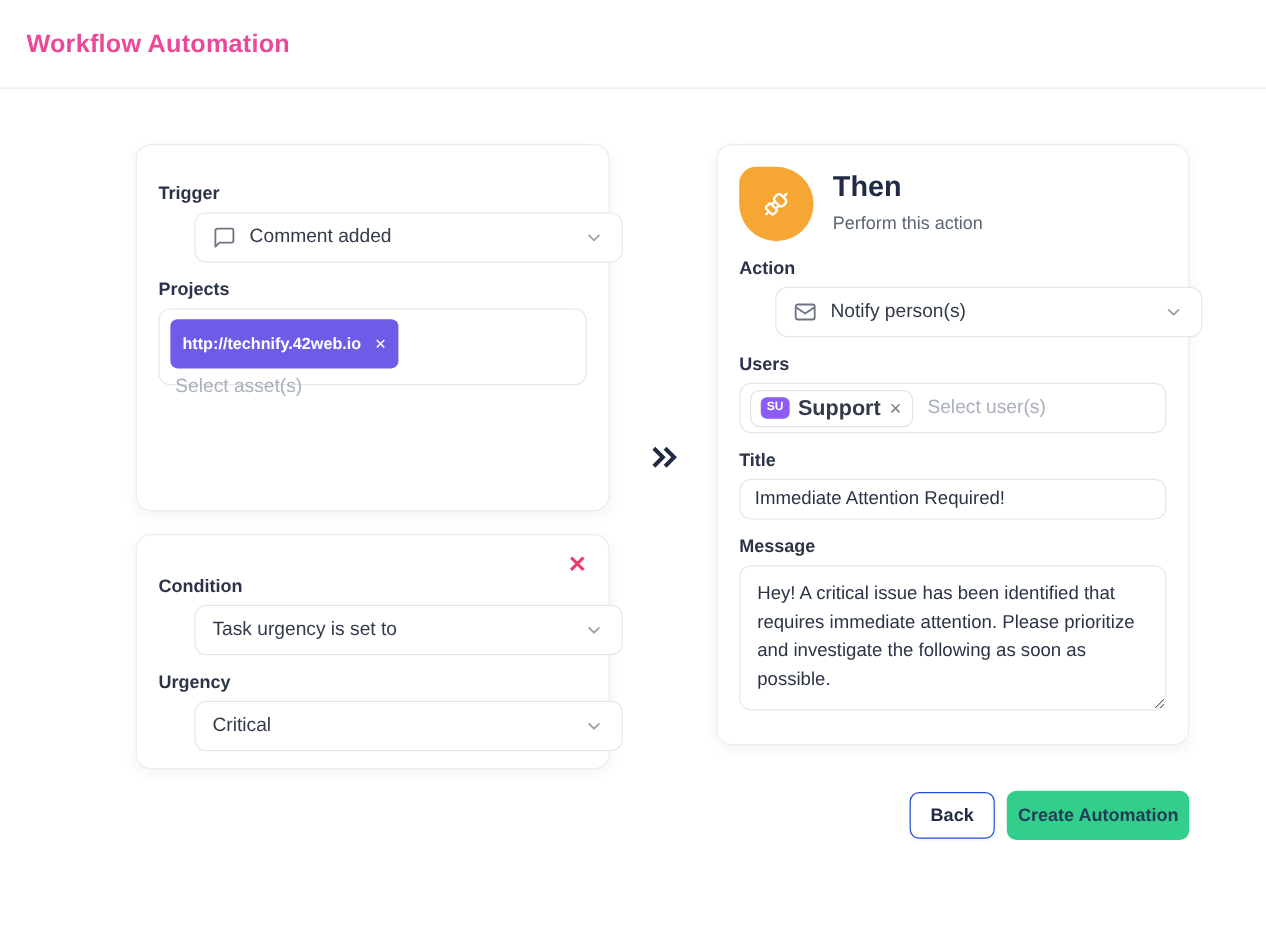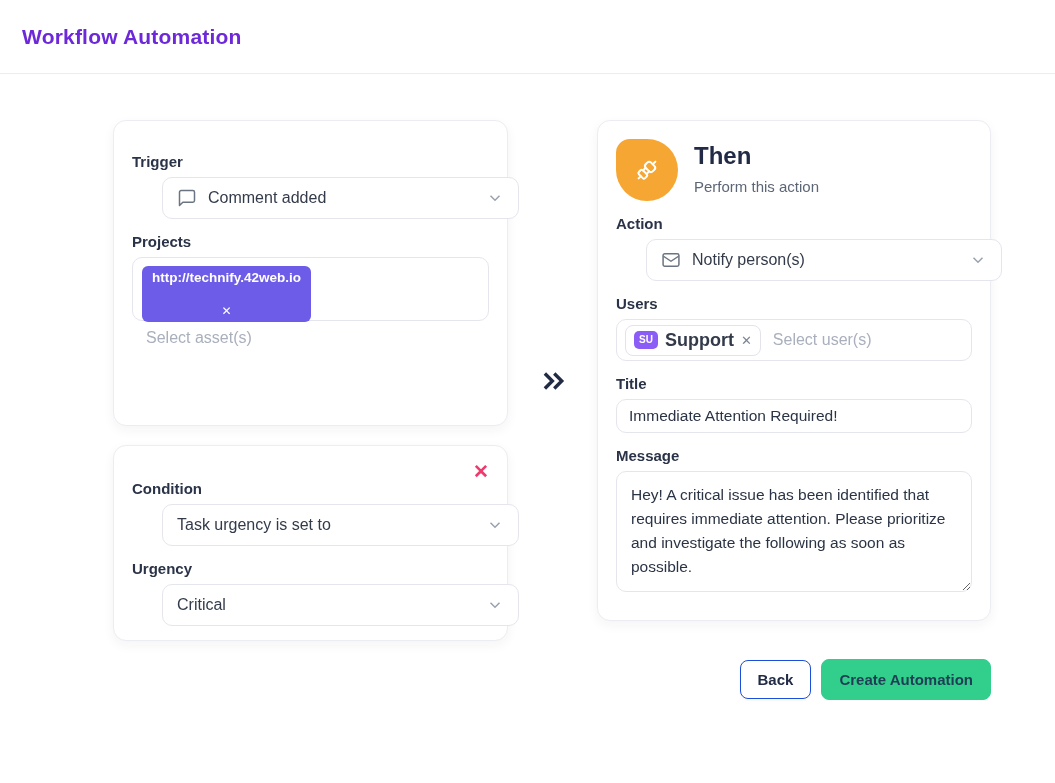--- a/index.html
+++ b/index.html
@@ -12,21 +12,21 @@
     overflow: hidden;
   }
   .page { position: relative; width: 1055px; height: 783px; background:#fff; }
 
   
   .header {
     position: absolute; top:0; left:0; right:0; height:74px;
     border-bottom: 1px solid #ececf0;
     display:flex; align-items:center; padding-left:22px; background:#fff;
   }
-  .header h1 { font-size:21px; font-weight:700; color:#6d28d9; letter-spacing:.2px; }
+  .header h1 { font-size:21px; font-weight:700; color:#ec4899; letter-spacing:.2px; }
 
   
   .card {
     position:absolute; background:#fff;
     border:1px solid #ececf3; border-radius:13px;
     box-shadow: 0 4px 12px rgba(35,45,70,.05);
     padding: 18px;
   }
   .card-when      { left:113px; top:120px; width:395px; height:306px; }
   .card-condition { left:113px; top:445px; width:395px; height:196px; padding-top:20px; }
@@ -58,23 +58,23 @@
   .select-text { font-size:16px; color:#333b4a; flex:1; }
   .select-icon { display:flex; color:#6b7482; }
   .chev { display:flex; color:#9aa1ae; }
 
   .multi-field { padding:8px 9px; }
   .projects-field { height:64px; }
   .placeholder { font-size:16px; color:#a9afbc; }
   .projects-field .placeholder { display:block; margin:7px 0 0 4px; }
 
   .chip-purple {
-    display:inline-flex; align-items:center; gap:19px;
+    display:inline-flex; align-items:center; gap:11px;
     background:#6c5ce7; color:#fff; border-radius:6px;
-    padding:4px 10px; font-size:13.5px; font-weight:700;flex-direction:column;
+    padding:13px 10px; font-size:13.5px; font-weight:700;
   }
   .chip-purple .chip-x { color:#fff; font-size:12px; font-weight:400; cursor:pointer; }
 
   .users-field { height:42px; display:flex; align-items:center; padding:5px 8px; gap:12px; }
   .chip-user {
     display:inline-flex; align-items:center; gap:7px;
     border:1px solid #e3e3eb; border-radius:8px; background:#fff;
     padding:4px 8px;
   }
   .avatar-badge {
@@ -111,21 +111,21 @@
     display:flex; gap:10px; align-items:center;
   }
   .btn { border-radius:8px; font-family:"Liberation Sans", sans-serif; cursor:pointer; }
   .btn-back {
     background:#fff; border:1px solid #1d4ed8; color:#222b45;
     font-size:15px; font-weight:600; padding:10px 17px;
     box-shadow: 0 1px 3px rgba(35,45,70,.06);
   }
   .btn-create {
     background:#32ce8c; border:1px solid #32ce8c; color:#1f3d55;
-    font-size:15px; font-weight:700; padding:11px 17px;
+    font-size:15px; font-weight:700; padding:11px 8px;
   }
 </style>
 </head>
 <body>
 
 <div class="page">
 
   <div class="header">
     <h1>Workflow Automation</h1>
   </div>

